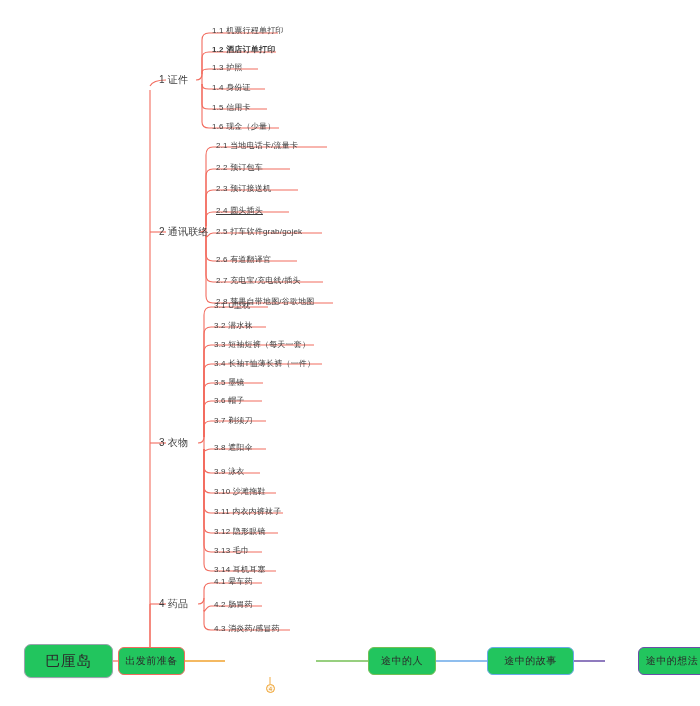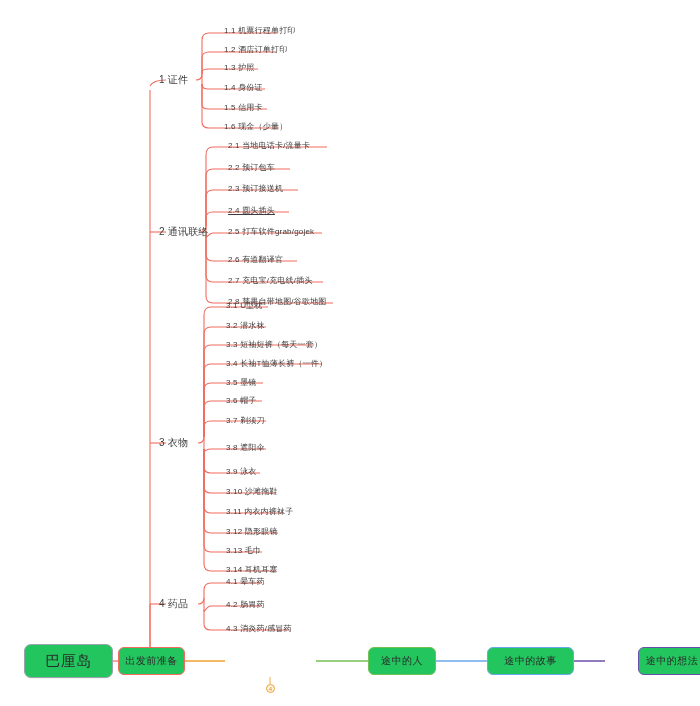--- a/index.html
+++ b/index.html
@@ -28,21 +28,20 @@
     height: 706px;
     pointer-events: none;
   }
   .leaf-label {
     position: absolute;
     font-size: 8px;
     line-height: 10px;
     color: #3c3c3c;
     white-space: nowrap;
     letter-spacing: 0.2px;
-    margin-left: 12px;
   }
   .branch-label {
     position: absolute;
     font-size: 10px;
     line-height: 10px;
     color: #3c3c3c;
     white-space: nowrap;
     letter-spacing: 0.2px;
   }
   .node {
@@ -157,21 +156,21 @@
 
     <path d="M270,677 L270,684" fill="none" stroke="#f0a22e" stroke-width="0.9"></path>
   </svg>
 
   <div class="branch-label" style="left:159px; top:75px;">1 证件</div>
   <div class="branch-label" style="left:159px; top:227px;">2 通讯联络</div>
   <div class="branch-label" style="left:159px; top:438px;">3 衣物</div>
   <div class="branch-label" style="left:159px; top:599px;">4 药品</div>
 
   <div class="leaf-label" style="left:212px; top:26px;">1.1 机票行程单打印</div>
-  <div class="leaf-label" style="left:212px; top:45px;">1.2 酒店订单打印</div>
+  <div class="leaf-label" style="left:212px; top:45px;font-weight:bold;">1.2 酒店订单打印</div>
   <div class="leaf-label" style="left:212px; top:63px;">1.3 护照</div>
   <div class="leaf-label" style="left:212px; top:83px;">1.4 身份证</div>
   <div class="leaf-label" style="left:212px; top:103px;">1.5 信用卡</div>
   <div class="leaf-label" style="left:212px; top:122px;">1.6 现金（少量）</div>
 
   <div class="leaf-label" style="left:216px; top:141px;">2.1 当地电话卡/流量卡</div>
   <div class="leaf-label" style="left:216px; top:163px;">2.2 预订包车</div>
   <div class="leaf-label" style="left:216px; top:184px;">2.3 预订接送机</div>
   <div class="leaf-label" style="left:216px; top:206px;text-decoration:underline;">2.4 圆头插头</div>
   <div class="leaf-label" style="left:216px; top:227px;">2.5 打车软件grab/gojek</div>

